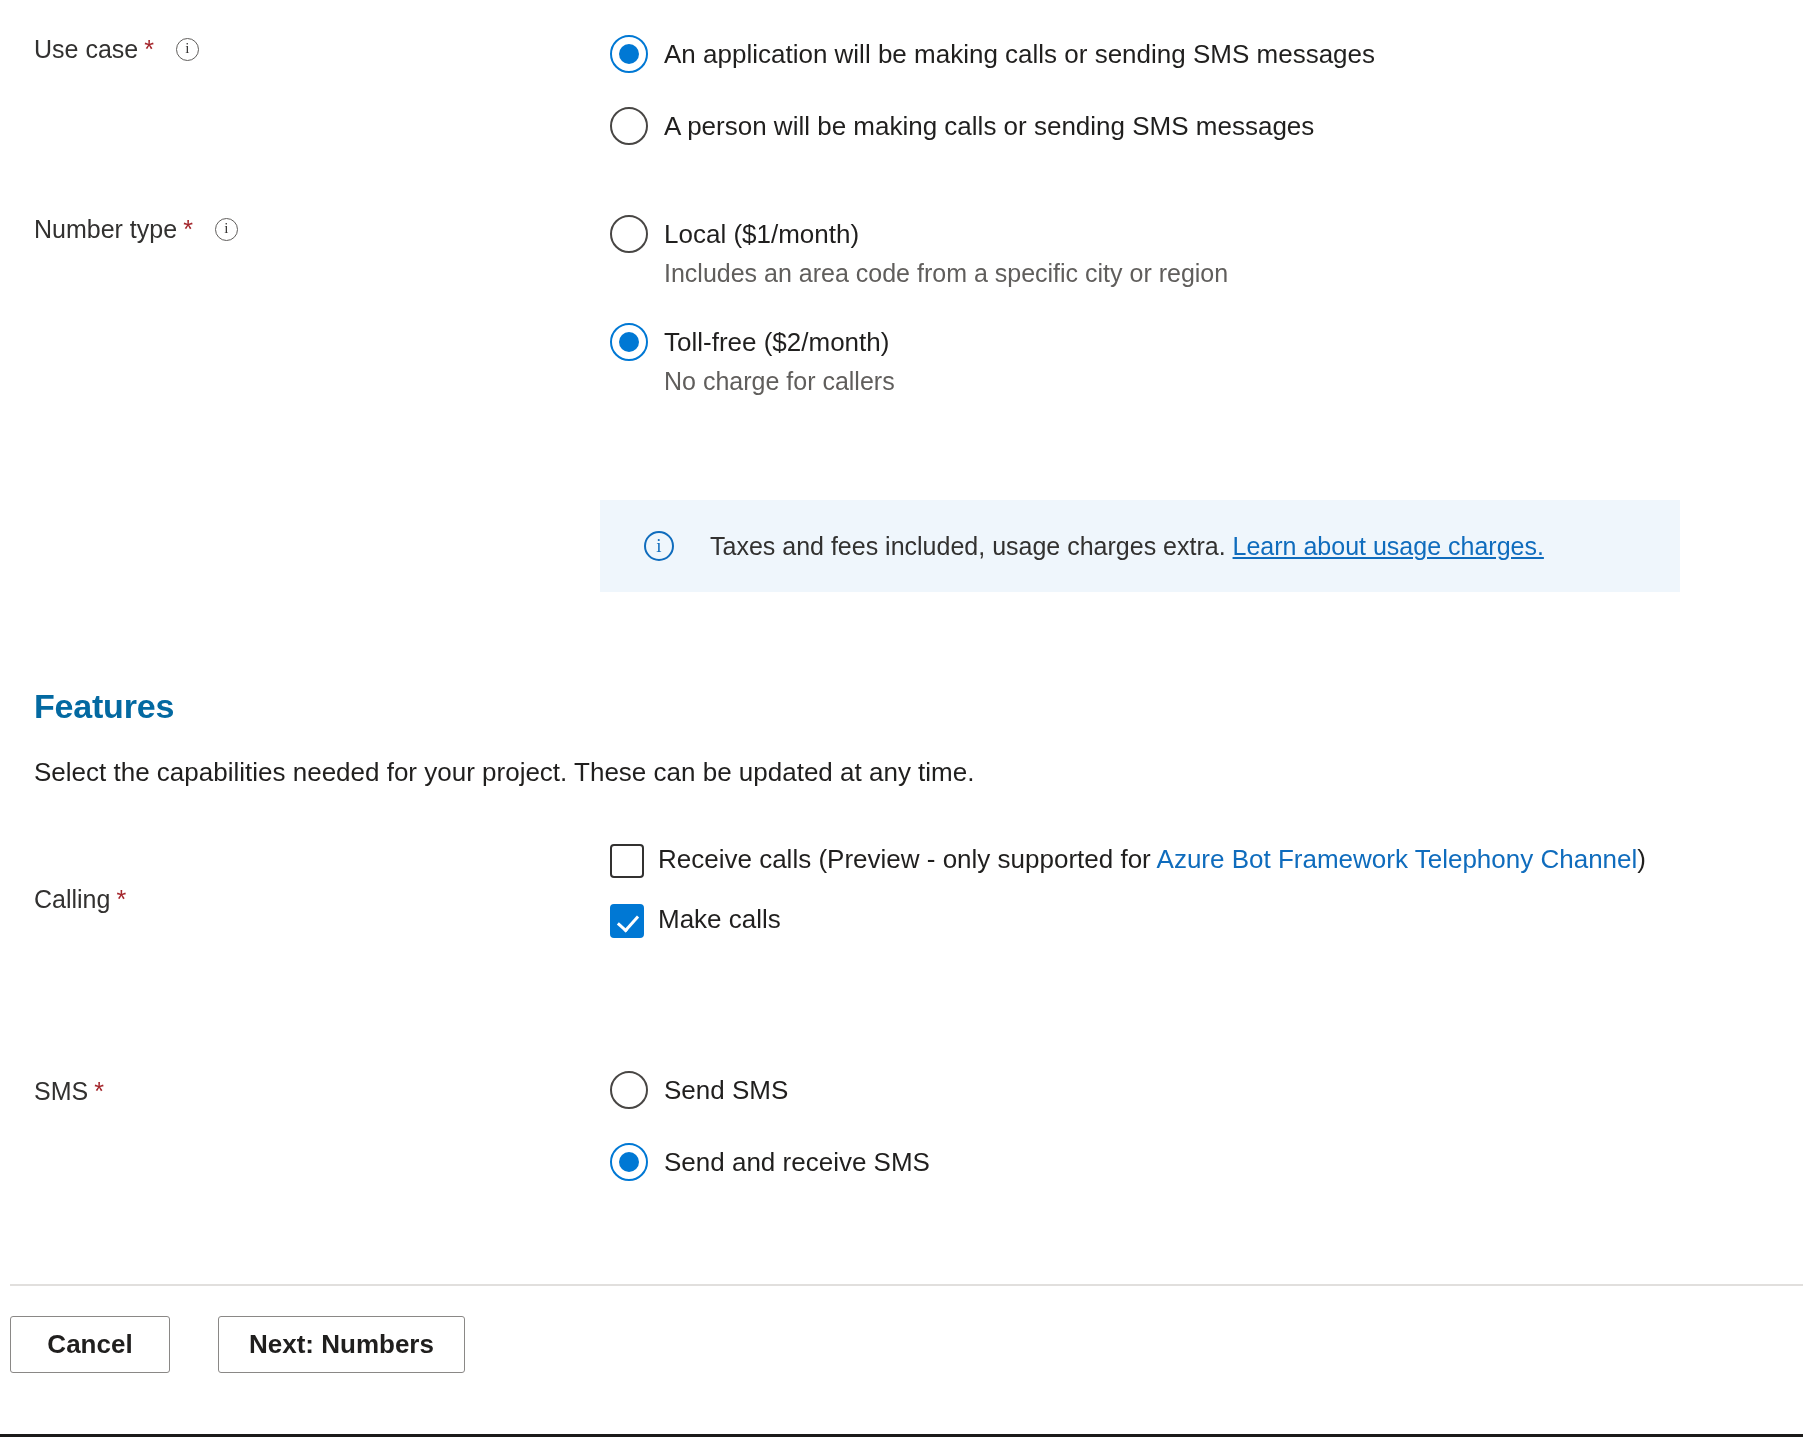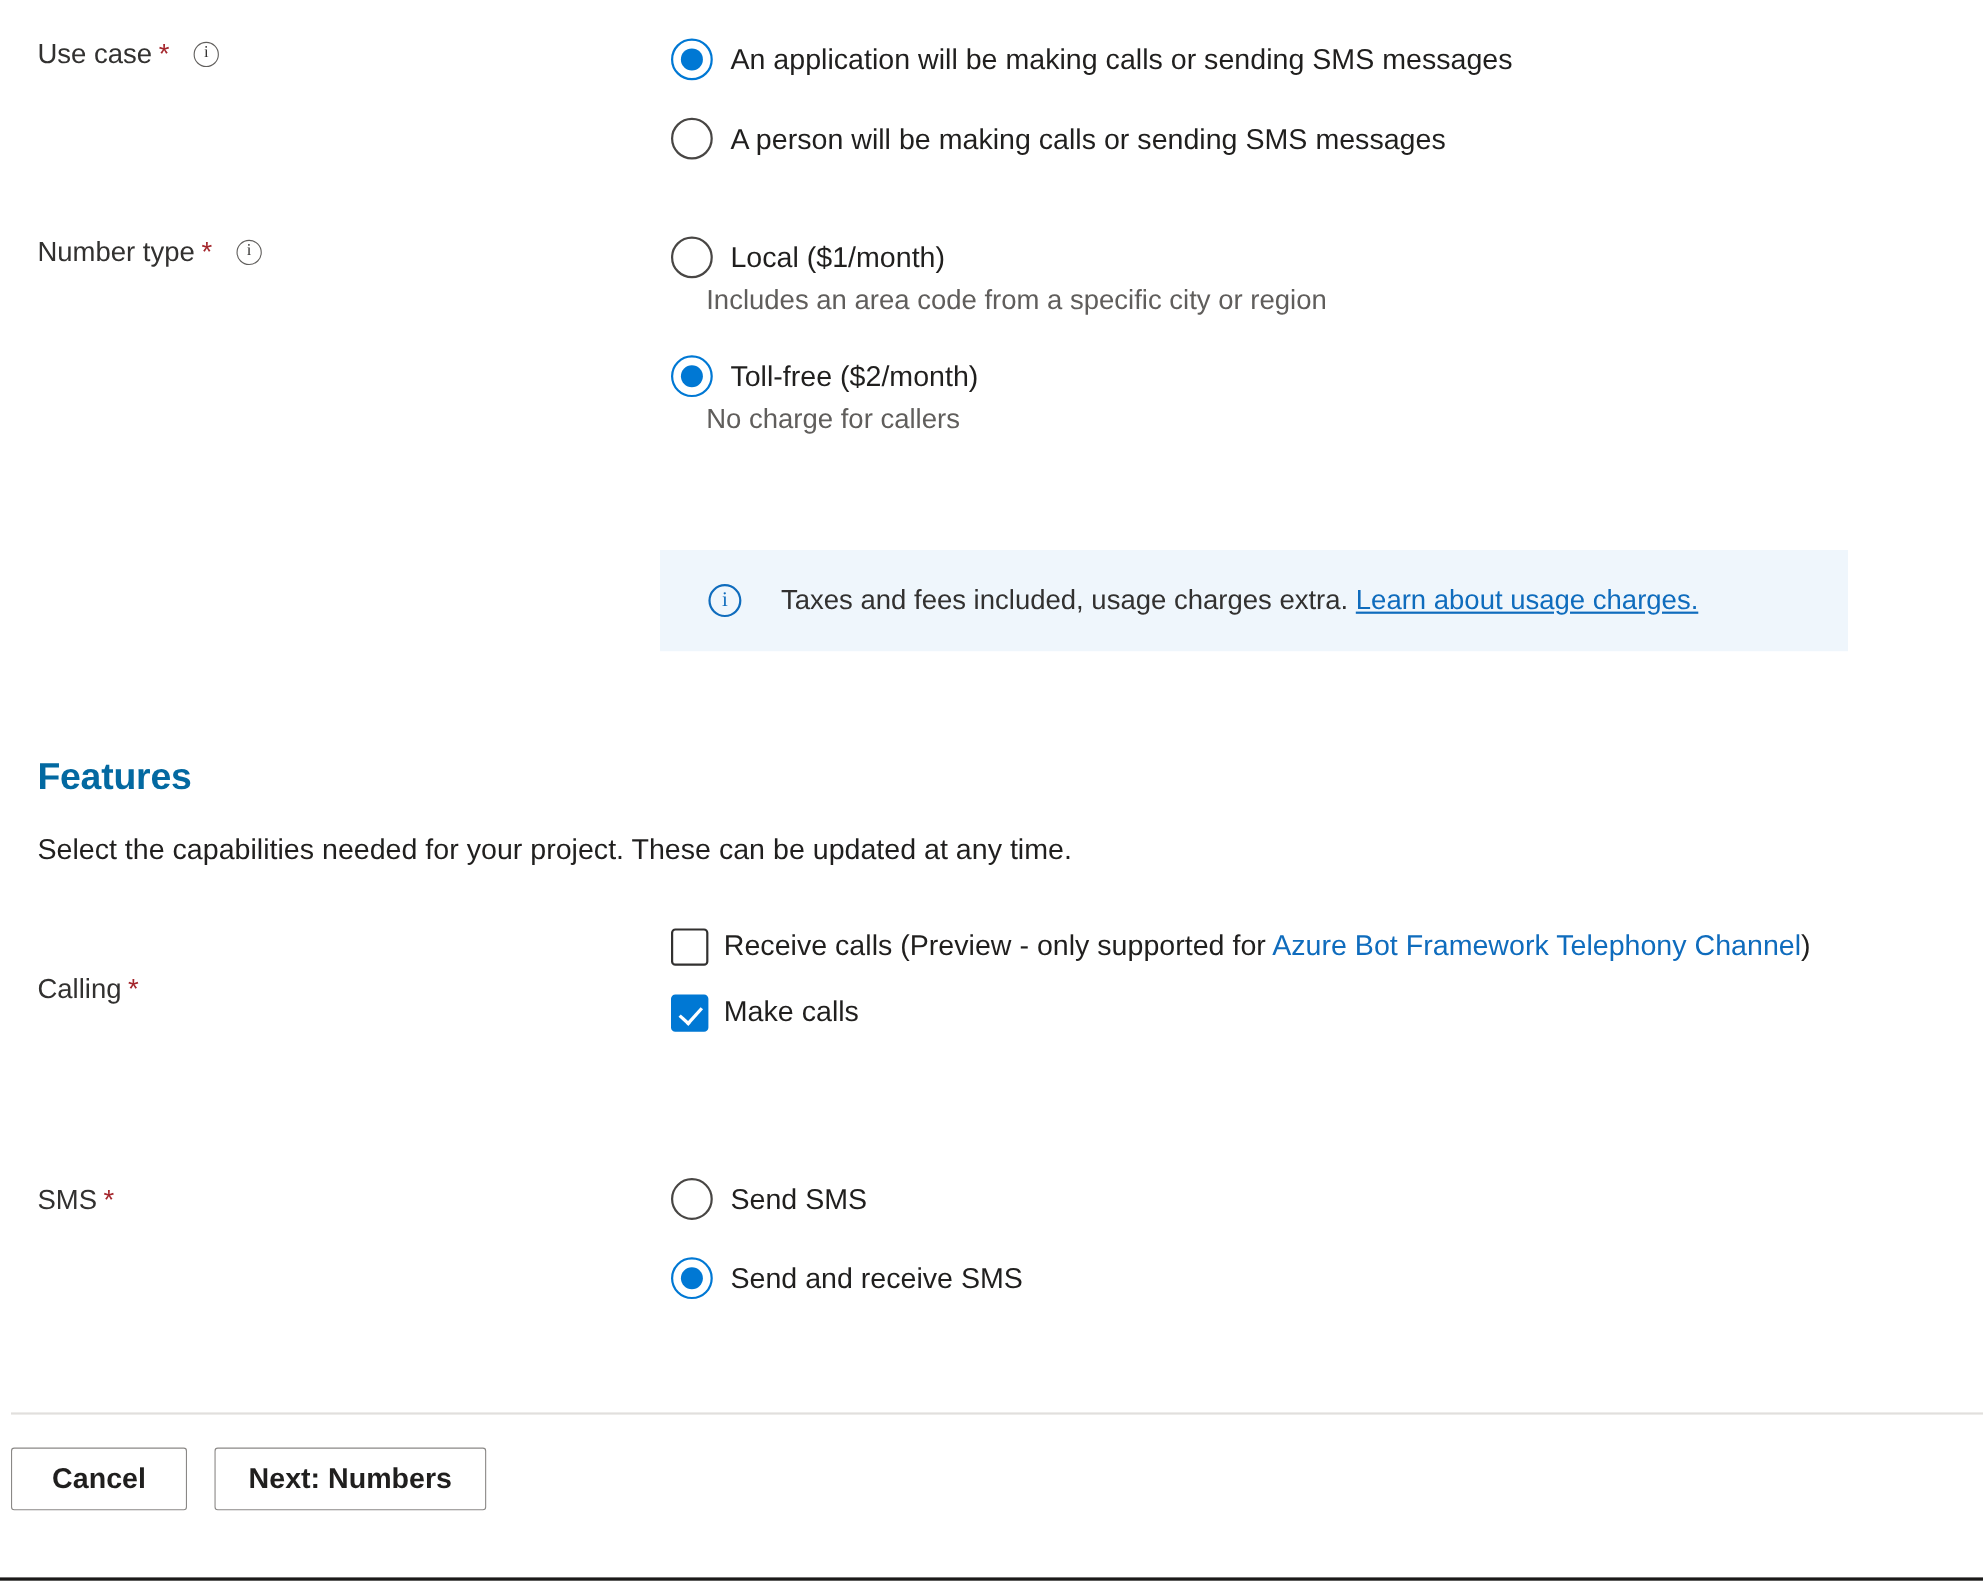--- a/index.html
+++ b/index.html
@@ -104,21 +104,21 @@
   .choice-text {
     margin-left: 16px;
     font-size: 26px;
     line-height: 40px;
     color: #201f1e;
   }
   .choice-sub {
     font-size: 25px;
     color: #605e5c;
     line-height: 34px;
-    margin-left: 32px;
+    margin-left: 54px;
     margin-top: 2px;
   }
 
   
   .cb-row {
     display: flex;
     align-items: flex-start;
   }
   .checkbox {
     flex: 0 0 auto;
@@ -216,21 +216,21 @@
     right: 0;
     top: 1284px;
     height: 2px;
     background: #e1dfdd;
   }
   .footer {
     position: absolute;
     left: 0;
     top: 1316px;
     display: flex;
-    gap: 25px;
+    gap: 48px;
     padding-left: 10px;
   }
   .btn {
     min-width: 160px;
     height: 57px;
     box-sizing: border-box;
     border: 1.5px solid #8a8886;
     background: #ffffff;
     border-radius: 3px;
     font-family: "Liberation Sans", sans-serif;

